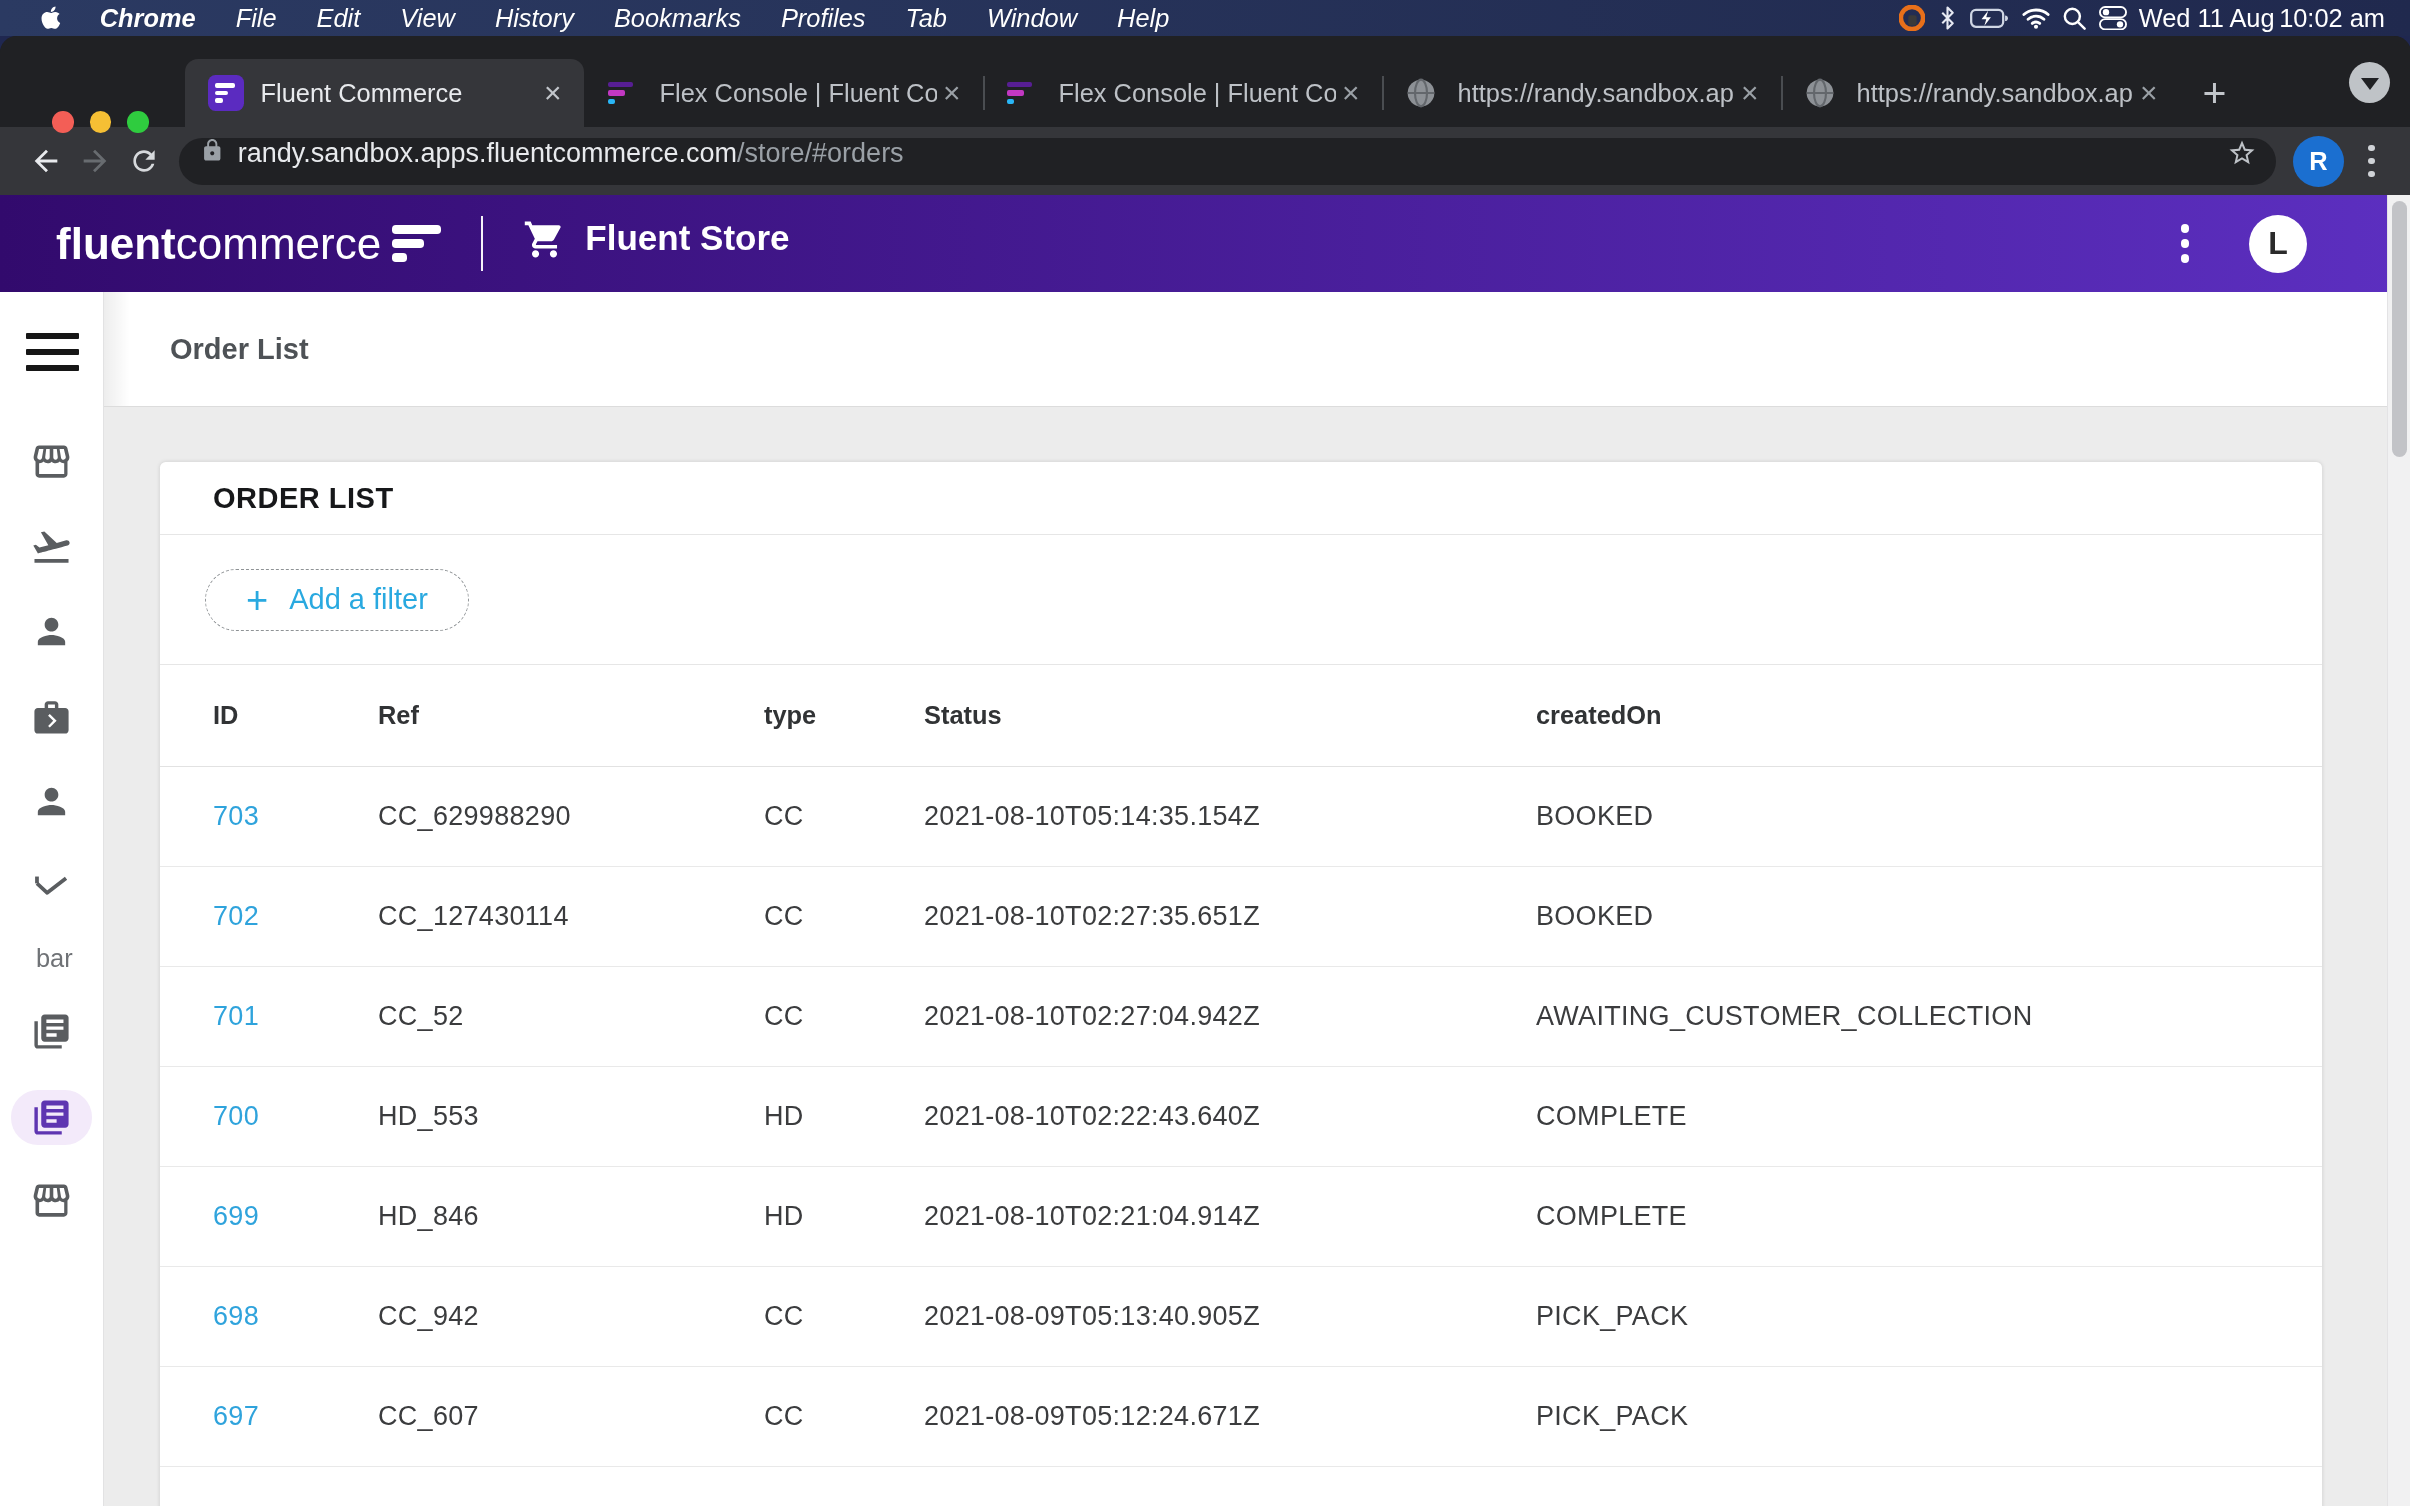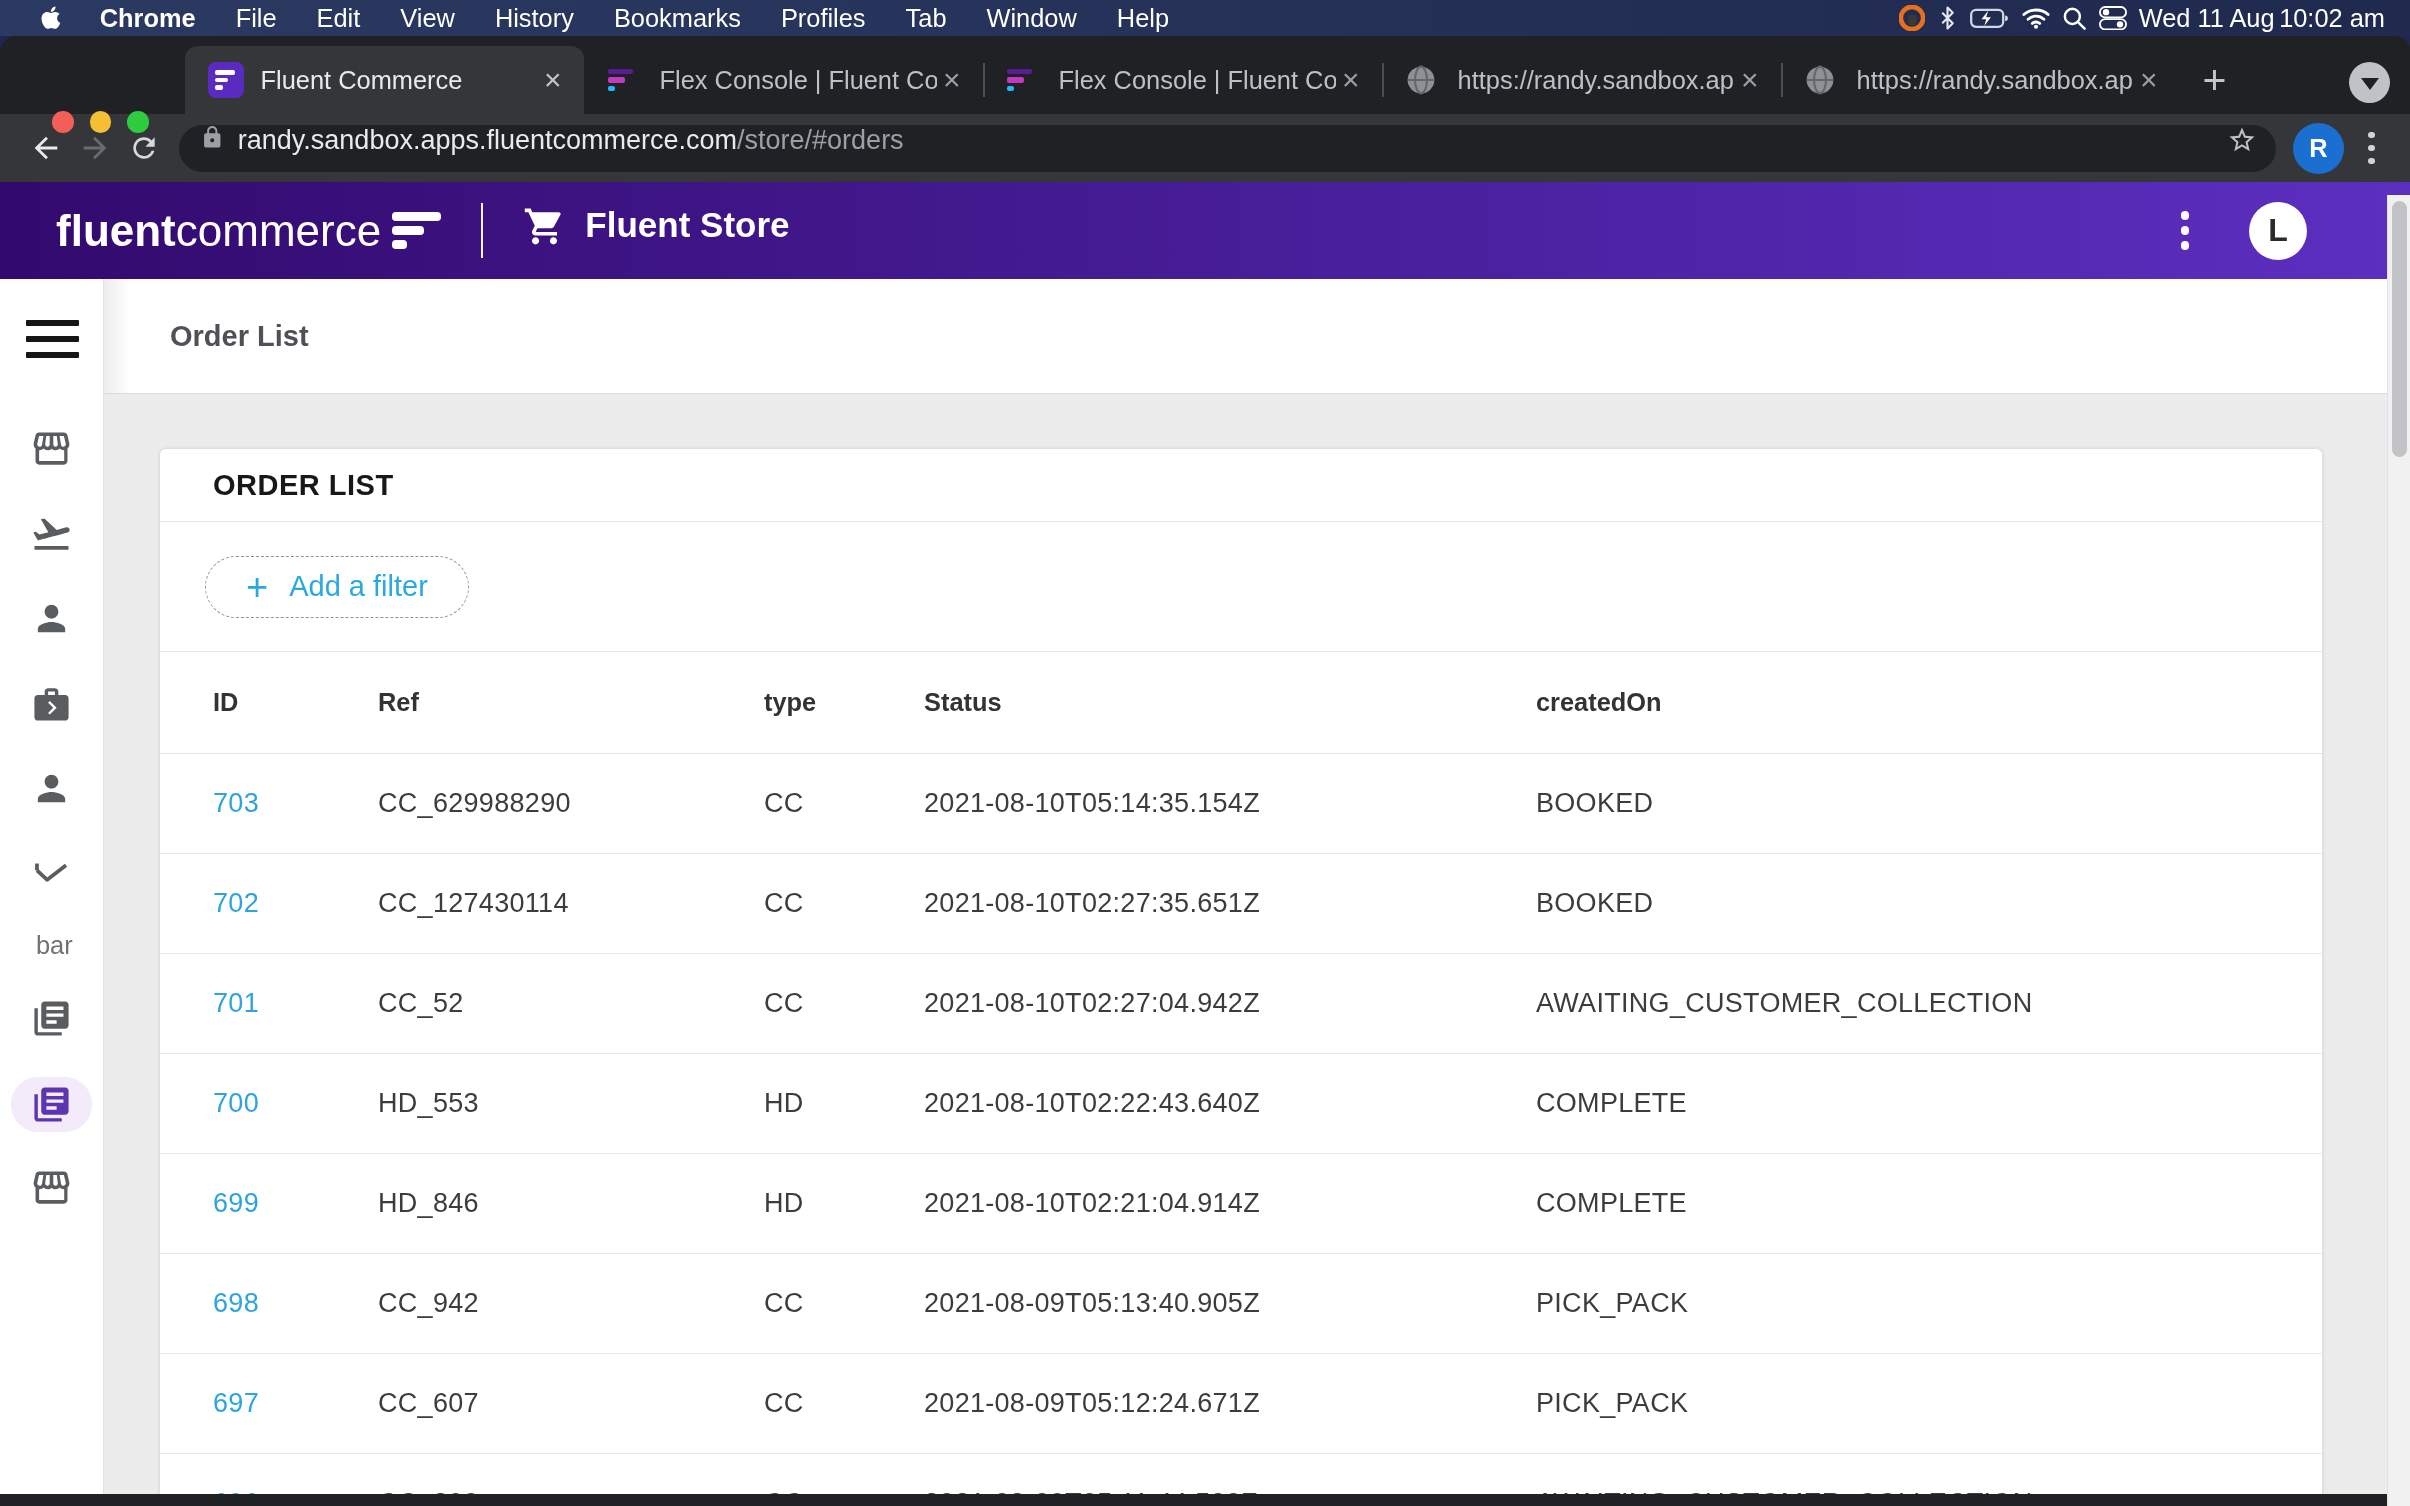--- a/index.html
+++ b/index.html
@@ -3,31 +3,31 @@
 <meta charset="utf-8">
 <style>
   * { margin:0; padding:0; box-sizing:border-box; }
   html,body { width:2411px; height:1507px; overflow:hidden;
     font-family:"Liberation Sans", sans-serif; background:#1f2750; }
 
   
   .menubar { height:36px; width:100%; background:linear-gradient(90deg,#2b3a62,#20294e);
     display:flex; align-items:center; padding:0 26px 0 40px; color:#fff; font-size:25.4px; }
   .apple { display:flex; align-items:center; margin-right:38px; }
-  .mitem { margin-right:40px; white-space:nowrap; text-shadow:0 0 0.9px rgba(0,0,0,.2); }
+  .mitem { margin-right:40px; white-space:nowrap; text-shadow:0 0 0.9px rgba(0,0,0,.2);font-style:italic; }
   .mitem.bold { font-weight:700; }
   .mb-right { margin-left:auto; display:flex; align-items:center; gap:12px; }
   .sicon { display:flex; align-items:center; }
   .clock { font-size:25.4px; white-space:nowrap; }
   .clock + .clock { margin-left:-7.5px; }
 
   
   .window { position:relative; height:1471px; background:#202124; border-radius:17px 17px 0 0; overflow:hidden; }
 
-  .tabstrip { height:78px; background:#202124; display:flex; align-items:flex-end; position:relative; }
+  .tabstrip { height:91px; background:#202124; display:flex; align-items:flex-end; position:relative; }
   .lights { position:absolute; left:52px; top:75px; display:flex; gap:16px; }
   .light { width:21.7px; height:21.7px; border-radius:50%; }
   .l-close{ background:#f35e56; } .l-min{ background:#f5bf34; } .l-zoom{ background:#2fcc3f; }
   .tabs { margin-left:185px; display:flex; height:68px; }
   .tab { width:399px; height:68px; display:flex; align-items:center; padding:0 17px 0 22.6px;
     color:#bdc1c6; font-size:25.4px; position:relative; }
   .tab.active { background:#35363a; border-radius:13px 13px 0 0; color:#e8eaed; }
   .tab.sep::before { content:""; position:absolute; left:0; top:17px; height:34px; width:1.9px; background:#4a4d51; }
   .tab-title { flex:1; overflow:hidden; white-space:nowrap; margin-left:17px; }
   .tab-close { font-size:30px; color:#9aa0a6; padding:0 5.6px; }

